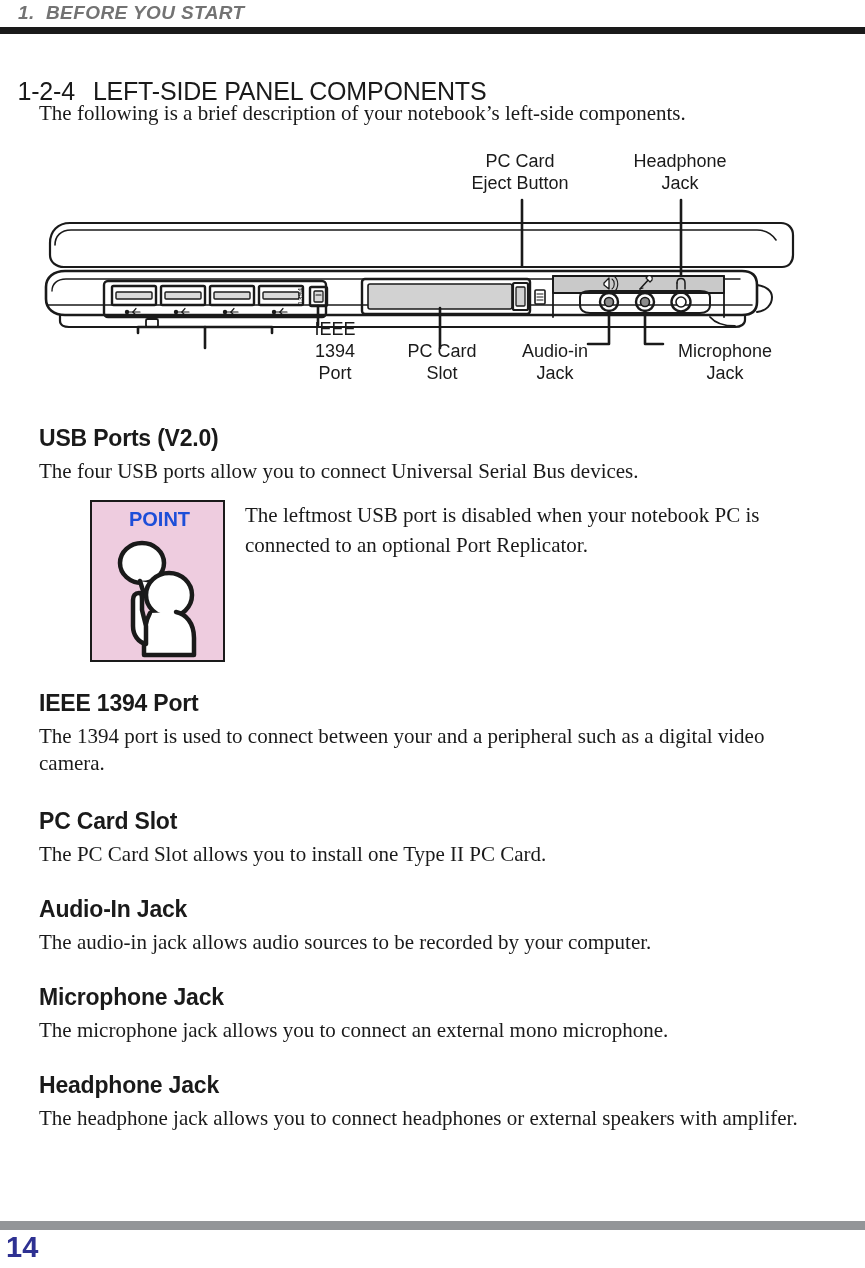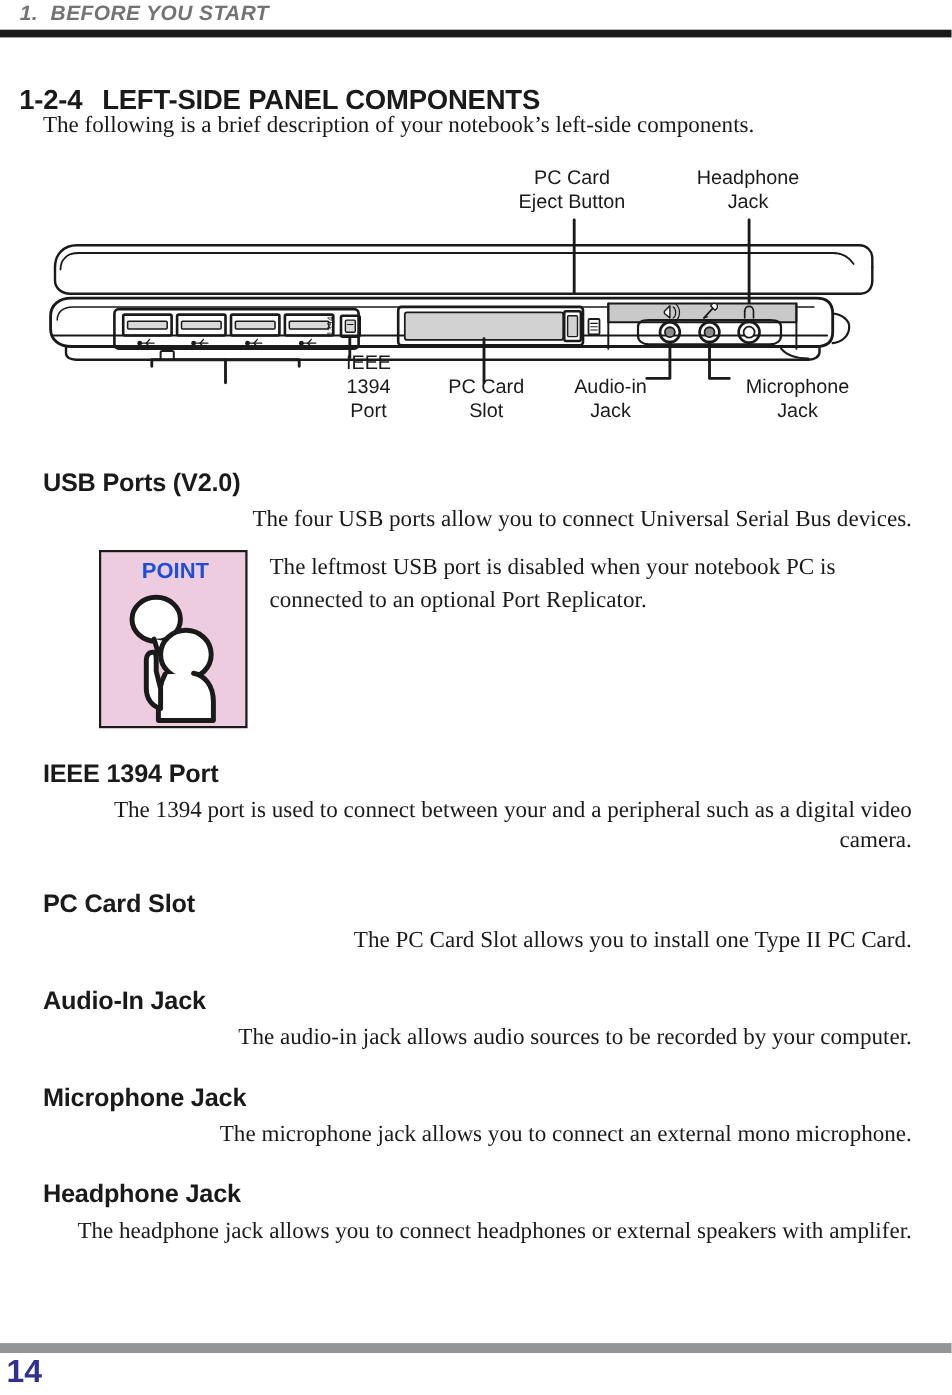--- a/index.html
+++ b/index.html
@@ -38,21 +38,21 @@
     height: 7px;
     background: #1a1a1a;
   }
 
   
   .section-title {
     position: absolute;
     left: 4px;
     top: 48px;
     font-family: "Liberation Sans", sans-serif;
-    font-weight: bold;
+    font-weight: normal;
     font-size: 25px;
     letter-spacing: -0.2px;
     color: #1a1a1a;
     white-space: pre;
   }
   .section-title .num { margin-right: 18px; }
 
   
   .intro {
     position: absolute;
@@ -92,21 +92,20 @@
     letter-spacing: -0.2px;
     color: #1a1a1a;
     white-space: pre;
   }
   .sec-body {
     position: absolute;
     left: 39px;
     width: 790px;
     font-size: 21px;
     line-height: 27px;
-    text-align: right;
   }
 
   
   .point-box {
     position: absolute;
     left: 90px;
     top: 500px;
     width: 135px;
     height: 162px;
     background: #eeccdf;

